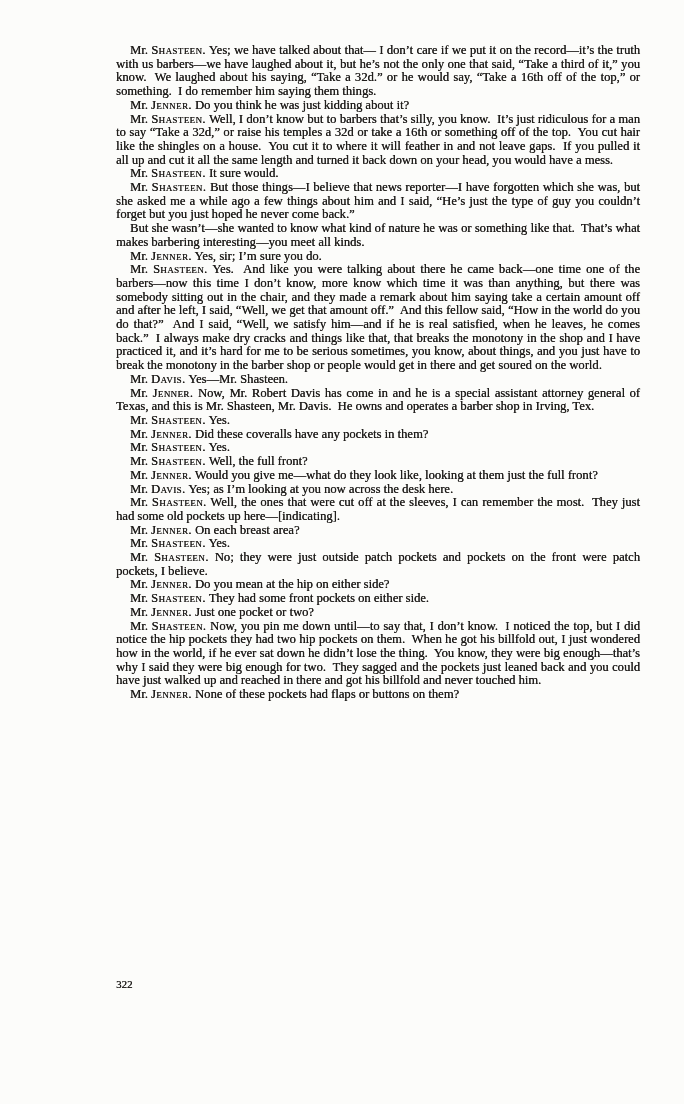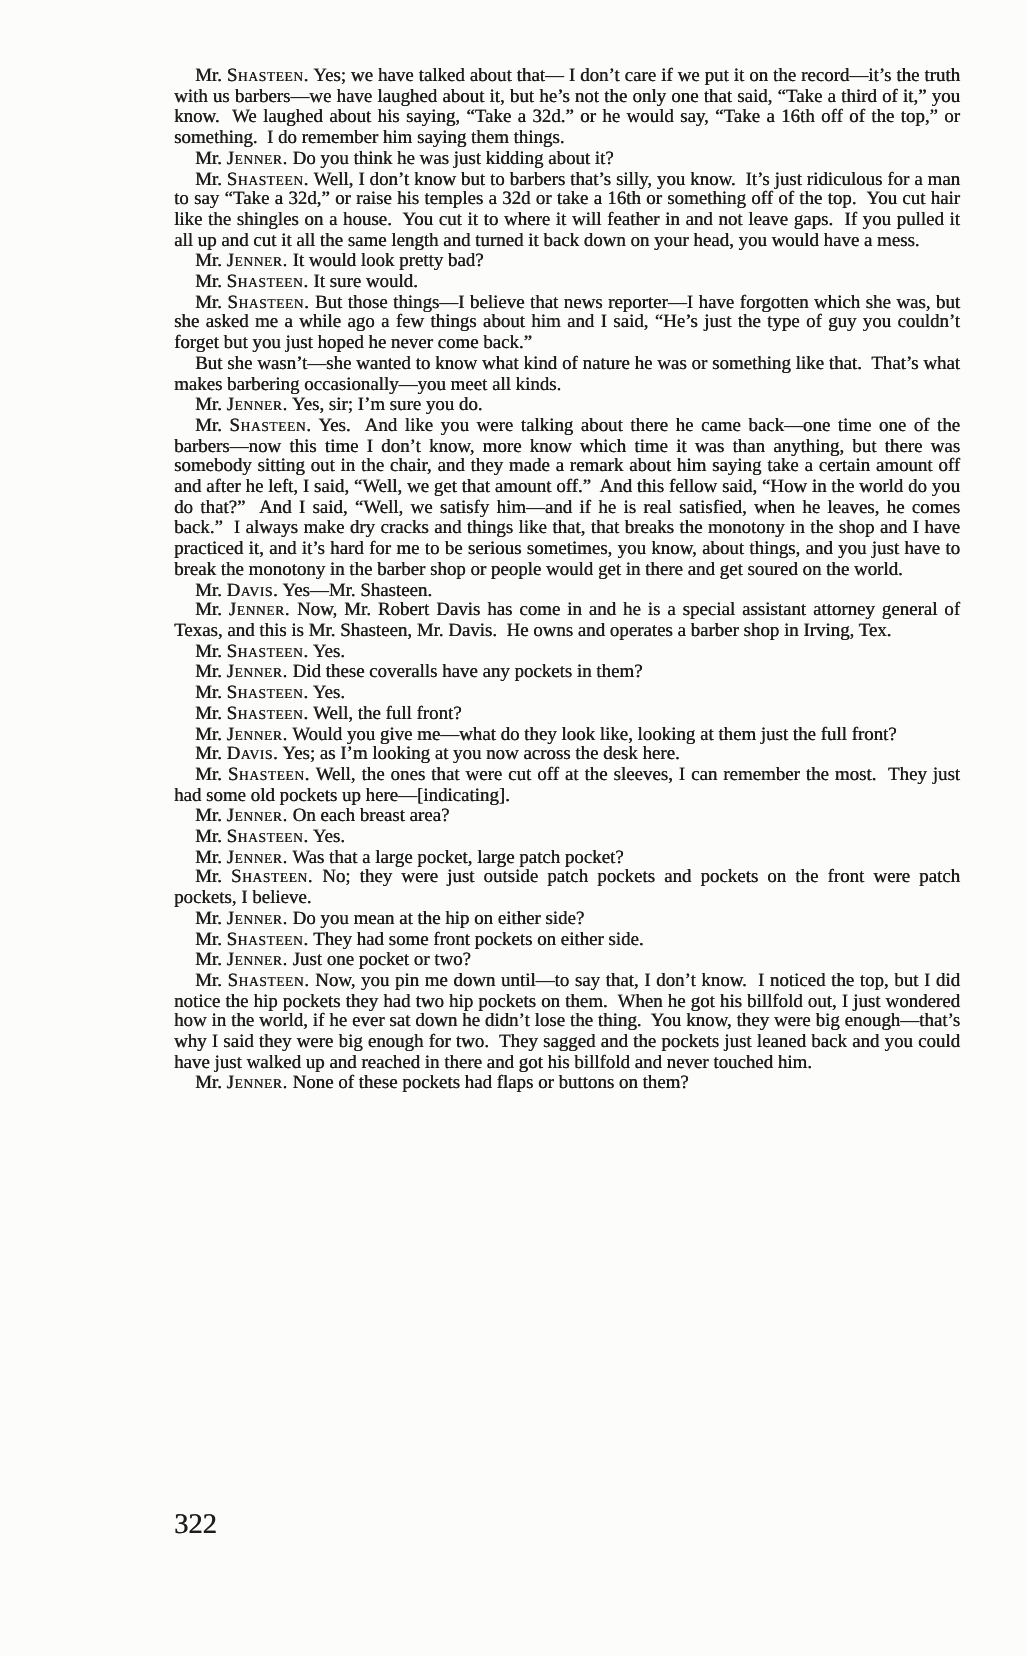--- a/index.html
+++ b/index.html
@@ -31,52 +31,50 @@
     text-shadow: 0.25px 0 0 currentColor; 
   }
   .speaker .pre { }
   .speaker .sc {
     font-variant: small-caps;
     letter-spacing: 0.4px;
   }
   .page-number {
     position: absolute;
     left: 116px;
-    top: 1006px;
-    font-size: 19px;
+    top: 978px;
+    font-size: 11px;
     color: var(--ink, #201e1c);
     text-shadow: 0.25px 0 0 currentColor;
   }
 </style>
 </head>
 <body>
 
 <div class="page">
   <div class="text-block">
       <p class="para"><span class="speaker"><span class="pre">Mr. </span><span class="sc">Shasteen.</span></span> Yes; we have talked about that— I don’t care if we put it on the record—it’s the truth with us barbers—we have laughed about it, but he’s not the only one that said, “Take a third of it,” you know.  We laughed about his saying, “Take a 32d.” or he would say, “Take a 16th off of the top,” or something.  I do remember him saying them things.</p>
       <p class="para"><span class="speaker"><span class="pre">Mr. </span><span class="sc">Jenner.</span></span> Do you think he was just kidding about it?</p>
       <p class="para"><span class="speaker"><span class="pre">Mr. </span><span class="sc">Shasteen.</span></span> Well, I don’t know but to barbers that’s silly, you know.  It’s just ridiculous for a man to say “Take a 32d,” or raise his temples a 32d or take a 16th or something off of the top.  You cut hair like the shingles on a house.  You cut it to where it will feather in and not leave gaps.  If you pulled it all up and cut it all the same length and turned it back down on your head, you would have a mess.</p>
-      <p class="para"><span class="speaker"><span class="pre">Mr. </span><span class="sc">Jenner.</span></span> It would look pretty bad?</p>
       <p class="para"><span class="speaker"><span class="pre">Mr. </span><span class="sc">Shasteen.</span></span> It sure would.</p>
       <p class="para"><span class="speaker"><span class="pre">Mr. </span><span class="sc">Shasteen.</span></span> But those things—I believe that news reporter—I have forgotten which she was, but she asked me a while ago a few things about him and I said, “He’s just the type of guy you couldn’t forget but you just hoped he never come back.”</p>
-      <p class="para">But she wasn’t—she wanted to know what kind of nature he was or something like that.  That’s what makes barbering occasionally—you meet all kinds.</p>
+      <p class="para">But she wasn’t—she wanted to know what kind of nature he was or something like that.  That’s what makes barbering interesting—you meet all kinds.</p>
       <p class="para"><span class="speaker"><span class="pre">Mr. </span><span class="sc">Jenner.</span></span> Yes, sir; I’m sure you do.</p>
       <p class="para"><span class="speaker"><span class="pre">Mr. </span><span class="sc">Shasteen.</span></span> Yes.  And like you were talking about there he came back—one time one of the barbers—now this time I don’t know, more know which time it was than anything, but there was somebody sitting out in the chair, and they made a remark about him saying take a certain amount off and after he left, I said, “Well, we get that amount off.”  And this fellow said, “How in the world do you do that?”  And I said, “Well, we satisfy him—and if he is real satisfied, when he leaves, he comes back.”  I always make dry cracks and things like that, that breaks the monotony in the shop and I have practiced it, and it’s hard for me to be serious sometimes, you know, about things, and you just have to break the monotony in the barber shop or people would get in there and get soured on the world.</p>
       <p class="para"><span class="speaker"><span class="pre">Mr. </span><span class="sc">Davis.</span></span> Yes—Mr. Shasteen.</p>
       <p class="para"><span class="speaker"><span class="pre">Mr. </span><span class="sc">Jenner.</span></span> Now, Mr. Robert Davis has come in and he is a special assistant attorney general of Texas, and this is Mr. Shasteen, Mr. Davis.  He owns and operates a barber shop in Irving, Tex.</p>
       <p class="para"><span class="speaker"><span class="pre">Mr. </span><span class="sc">Shasteen.</span></span> Yes.</p>
       <p class="para"><span class="speaker"><span class="pre">Mr. </span><span class="sc">Jenner.</span></span> Did these coveralls have any pockets in them?</p>
       <p class="para"><span class="speaker"><span class="pre">Mr. </span><span class="sc">Shasteen.</span></span> Yes.</p>
       <p class="para"><span class="speaker"><span class="pre">Mr. </span><span class="sc">Shasteen.</span></span> Well, the full front?</p>
       <p class="para"><span class="speaker"><span class="pre">Mr. </span><span class="sc">Jenner.</span></span> Would you give me—what do they look like, looking at them just the full front?</p>
       <p class="para"><span class="speaker"><span class="pre">Mr. </span><span class="sc">Davis.</span></span> Yes; as I’m looking at you now across the desk here.</p>
       <p class="para"><span class="speaker"><span class="pre">Mr. </span><span class="sc">Shasteen.</span></span> Well, the ones that were cut off at the sleeves, I can remember the most.  They just had some old pockets up here—[indicating].</p>
       <p class="para"><span class="speaker"><span class="pre">Mr. </span><span class="sc">Jenner.</span></span> On each breast area?</p>
       <p class="para"><span class="speaker"><span class="pre">Mr. </span><span class="sc">Shasteen.</span></span> Yes.</p>
-      <p class="para"><span class="speaker"><span class="pre">Mr. </span><span class="sc">Jenner.</span></span> Was that a large pocket, large patch pocket?</p>
       <p class="para"><span class="speaker"><span class="pre">Mr. </span><span class="sc">Shasteen.</span></span> No; they were just outside patch pockets and pockets on the front were patch pockets, I believe.</p>
       <p class="para"><span class="speaker"><span class="pre">Mr. </span><span class="sc">Jenner.</span></span> Do you mean at the hip on either side?</p>
       <p class="para"><span class="speaker"><span class="pre">Mr. </span><span class="sc">Shasteen.</span></span> They had some front pockets on either side.</p>
       <p class="para"><span class="speaker"><span class="pre">Mr. </span><span class="sc">Jenner.</span></span> Just one pocket or two?</p>
       <p class="para"><span class="speaker"><span class="pre">Mr. </span><span class="sc">Shasteen.</span></span> Now, you pin me down until—to say that, I don’t know.  I noticed the top, but I did notice the hip pockets they had two hip pockets on them.  When he got his billfold out, I just wondered how in the world, if he ever sat down he didn’t lose the thing.  You know, they were big enough—that’s why I said they were big enough for two.  They sagged and the pockets just leaned back and you could have just walked up and reached in there and got his billfold and never touched him.</p>
       <p class="para"><span class="speaker"><span class="pre">Mr. </span><span class="sc">Jenner.</span></span> None of these pockets had flaps or buttons on them?</p>
     </div>
   <div class="page-number">322</div>
 </div>
 

